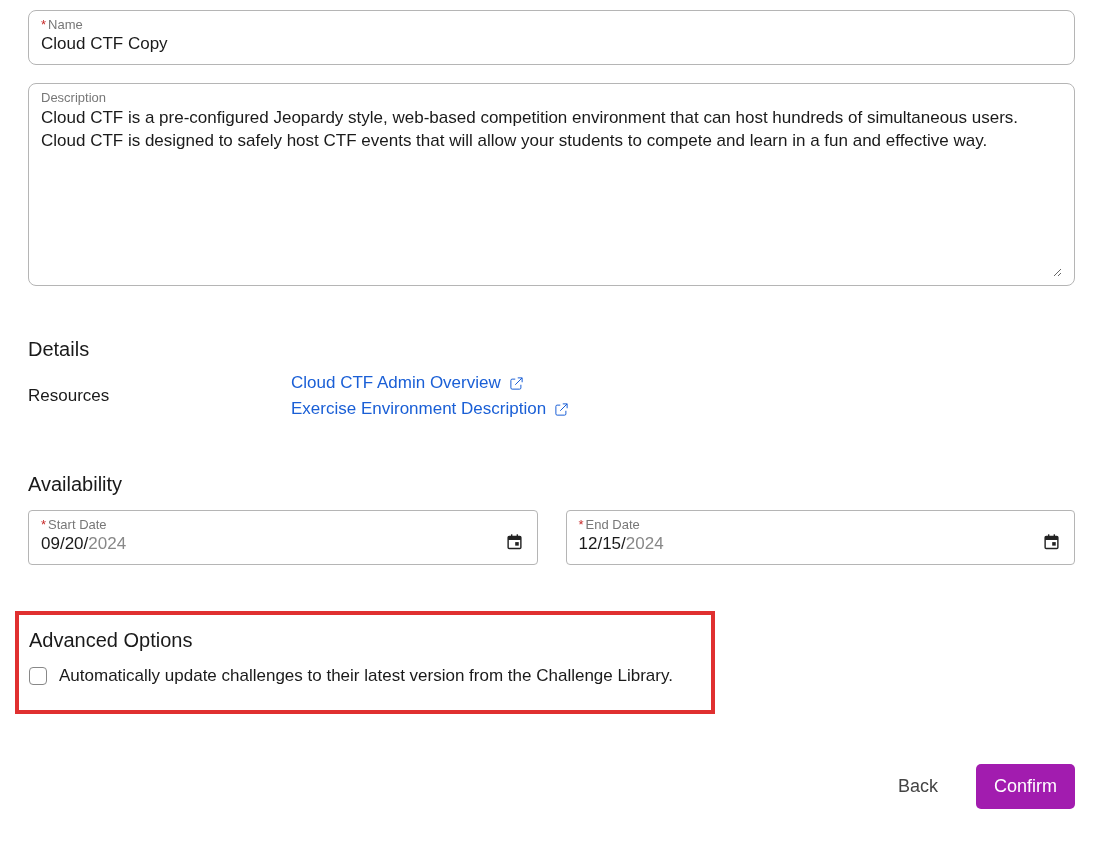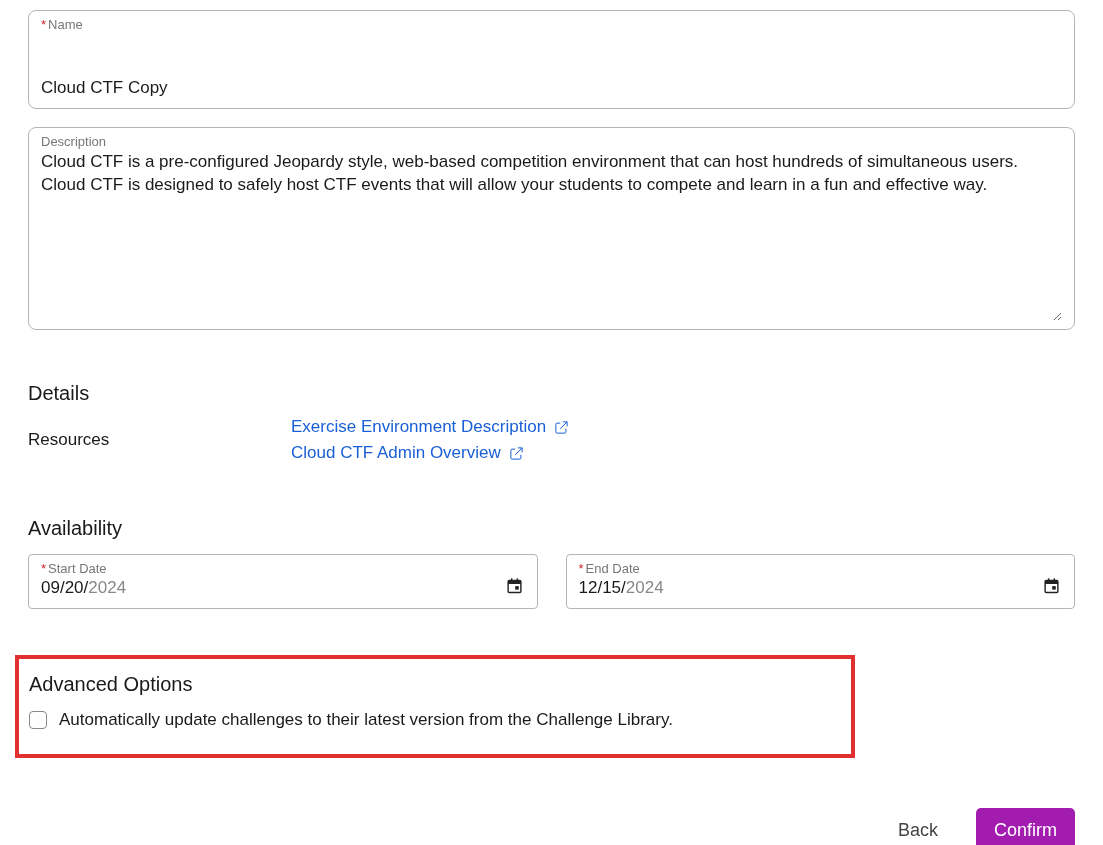--- a/index.html
+++ b/index.html
@@ -27,21 +27,20 @@
     margin-right: 2px;
   }
   .field-input {
     border: none;
     outline: none;
     width: 100%;
     font-size: 17px;
     font-family: inherit;
     color: #1a1a1a;
     padding: 0;
-    margin-top: 44px;
   }
   .field-textarea {
     border: none;
     outline: none;
     width: 100%;
     height: 170px;
     font-size: 17px;
     font-family: inherit;
     line-height: 1.35;
     resize: both;
@@ -105,21 +104,21 @@
     right: 14px;
     top: 50%;
     transform: translateY(-30%);
     width: 17px; height: 17px;
     cursor: pointer;
   }
   .highlight-box {
     border: 4px solid #e03030;
     padding: 14px 10px 24px 10px;
     margin-top: 46px;
-    width: 840px;
+    width: 700px;
     margin-left: -13px;
   }
   .adv-heading {
     font-size: 20px;
     margin: 0 0 14px 0;
   }
   .checkbox-row {
     display: flex;
     align-items: center;
     gap: 12px;
@@ -174,29 +173,29 @@
 <div class="field-box" style="padding-bottom:4px;">
   <div class="field-label">Description</div>
   <textarea class="field-textarea" style="">Cloud CTF is a pre-configured Jeopardy style, web-based competition environment that can host hundreds of simultaneous users. Cloud CTF is designed to safely host CTF events that will allow your students to compete and learn in a fun and effective way.</textarea>
 </div>
 
 <div class="section-heading first">Details</div>
 <div class="resources-row">
   <div class="resources-label">Resources</div>
   <div class="resources-links">
     <a class="res-link">
-      <span>Exercise Environment Description</span>
+      <span>Cloud CTF Admin Overview</span>
       <svg class="ext-icon" viewBox="0 0 24 24">
         <path d="M14 3h7v7"></path>
           <path d="M21 3l-11 11"></path>
           <path d="M19 14v5a2 2 0 0 1-2 2H5a2 2 0 0 1-2-2V7a2 2 0 0 1 2-2h5"></path>
       </svg>
     </a>
     <a class="res-link">
-      <span>Cloud CTF Admin Overview</span>
+      <span>Exercise Environment Description</span>
       <svg class="ext-icon" viewBox="0 0 24 24">
         <path d="M14 3h7v7"></path>
           <path d="M21 3l-11 11"></path>
           <path d="M19 14v5a2 2 0 0 1-2 2H5a2 2 0 0 1-2-2V7a2 2 0 0 1 2-2h5"></path>
       </svg>
     </a>
   </div>
 </div>
 
 <div class="section-heading" style="margin-top:54px;">Availability</div>

